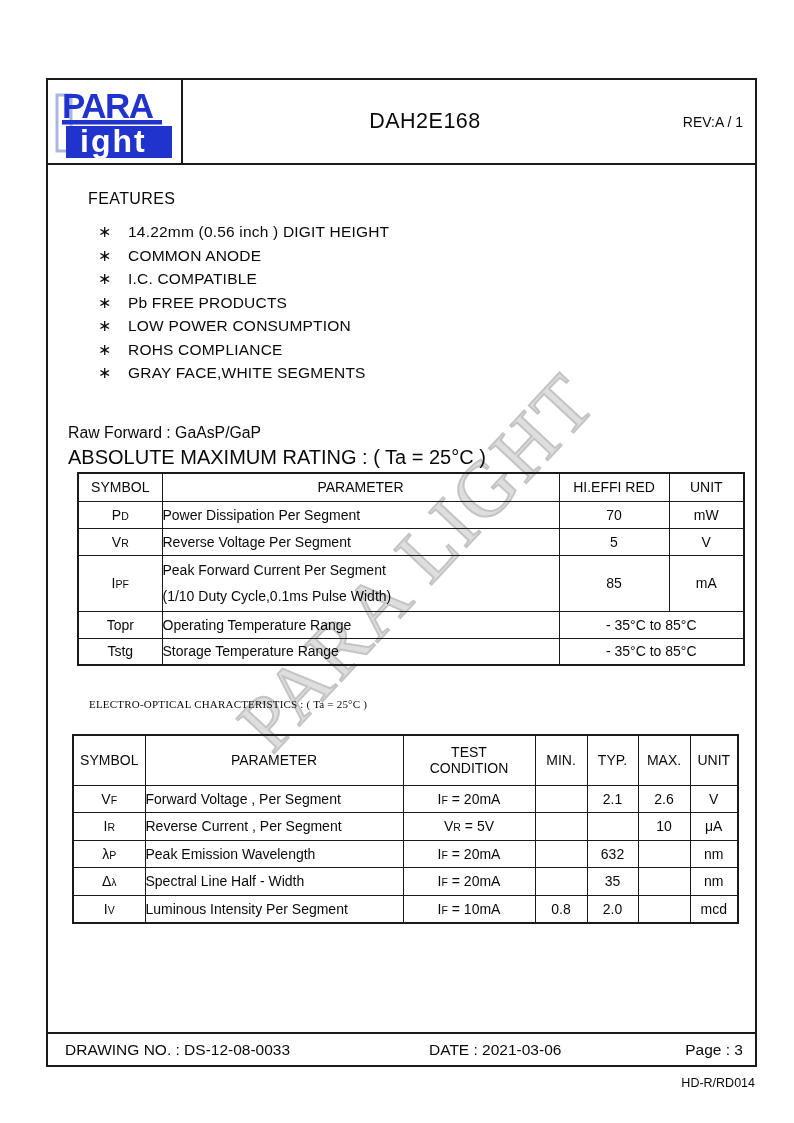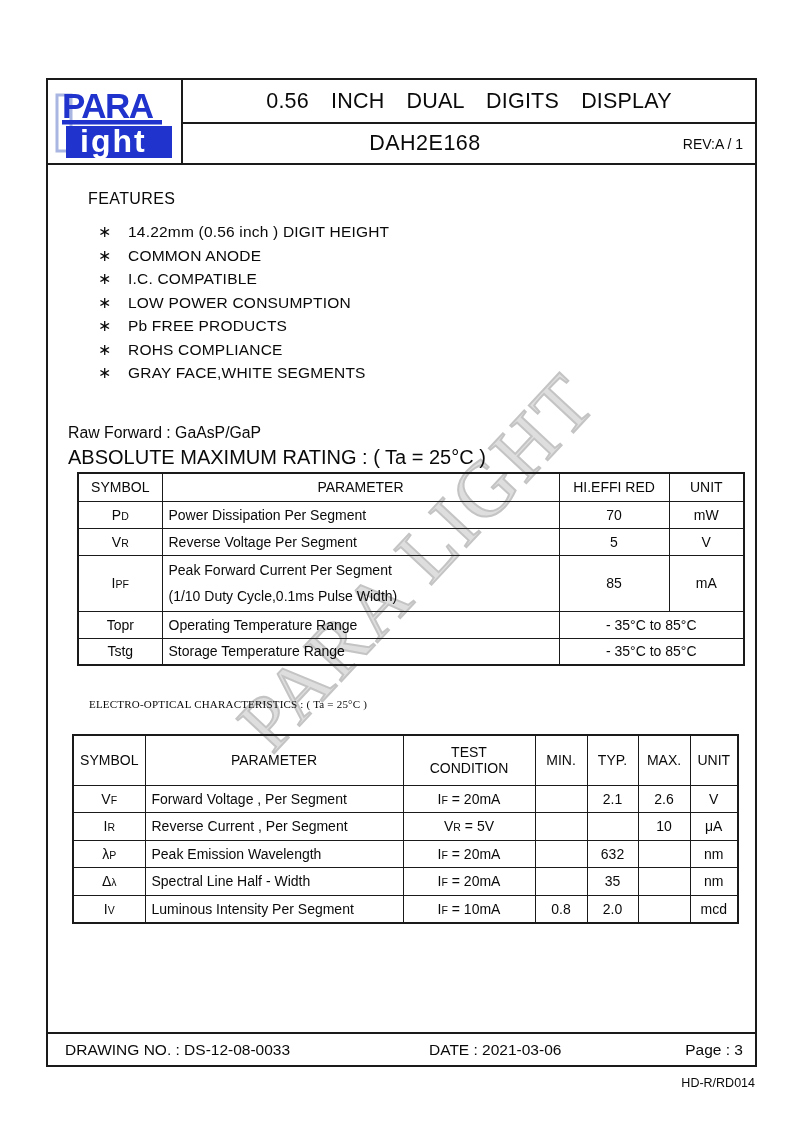--- a/index.html
+++ b/index.html
@@ -28,21 +28,21 @@
   .feat .bullet{display:inline-block;width:30px;font-size:16px;}
   .raw-h{position:absolute;left:20px;top:344px;font-size:15.8px;}
   .absmax-h{position:absolute;left:20px;top:366px;font-size:20px;}
   .electro-h{position:absolute;left:41px;top:618px;font-size:11px;letter-spacing:0.2px;font-family:Liberation Serif, serif;}
 
   
   table{border-collapse:collapse;table-layout:fixed;position:absolute;background:transparent;}
   td,th{border:1.5px solid #1a1a1a;font-weight:normal;text-align:center;vertical-align:middle;
         padding:0;font-size:14px;overflow:hidden;}
   table{border:2.5px solid #1a1a1a;}
-  td.param{text-align:left;padding-left:6px;}
+  td.param{text-align:left;}
   .sub{font-size:10.5px;}
   #t1{left:29px;top:392px;width:666px;}
   #t2{left:24px;top:654px;width:665px;}
   #t1 .h{height:28px;} #t1 .r{height:27px;} #t1 .r2{height:56px;}
   #t2 .h{height:50px;} #t2 .r{height:27.5px;}
   .p2{line-height:26px;}
 
   
   .footer{position:absolute;left:0;top:952px;width:100%;height:31px;border-top:2px solid #1a1a1a;font-size:15.5px;}
   .footer span{position:absolute;top:50%;transform:translateY(-50%);white-space:nowrap;}
@@ -68,35 +68,34 @@
       <div class="logo-cell">
         <svg class="logo-svg" width="133" height="83" viewBox="0 0 133 83">
           <path class="logo-l" d="M9 15 h14 v42 h23 v14 H9 Z"></path>
           <text class="logo-para" x="14" y="38">PARA</text>
           <rect class="logo-bar" x="14" y="40" width="100" height="4.5"></rect>
           <rect class="logo-box" x="18" y="46" width="106" height="32"></rect>
           <text class="logo-ight" x="32" y="72">ight</text>
         </svg>
       </div>
       <div class="head-right">
-        <div class="title-row">0.56 INCH DUAL DIGITS DISPLAY</div>
         <div class="part-row">
           <span class="part">DAH2E168</span>
           <span class="rev">REV:A / 1</span>
         </div>
       </div>
     </div>
 
     <div class="features-h">FEATURES</div>
     <div class="features-list">
       <div class="feat"><span class="bullet">∗</span><span>14.22mm (0.56 inch ) DIGIT HEIGHT</span></div>
       <div class="feat"><span class="bullet">∗</span><span>COMMON ANODE</span></div>
       <div class="feat"><span class="bullet">∗</span><span>I.C. COMPATIBLE</span></div>
+      <div class="feat"><span class="bullet">∗</span><span>Pb FREE PRODUCTS</span></div>
       <div class="feat"><span class="bullet">∗</span><span>LOW POWER CONSUMPTION</span></div>
-      <div class="feat"><span class="bullet">∗</span><span>Pb FREE PRODUCTS</span></div>
       <div class="feat"><span class="bullet">∗</span><span>ROHS COMPLIANCE</span></div>
       <div class="feat"><span class="bullet">∗</span><span>GRAY FACE,WHITE SEGMENTS</span></div>
     </div>
 
     <div class="raw-h">Raw Forward : GaAsP/GaP</div>
     <div class="absmax-h">ABSOLUTE MAXIMUM RATING : ( Ta = 25°C )</div>
 
     <table id="t1">
       <colgroup>
           <col style="width:84px">

